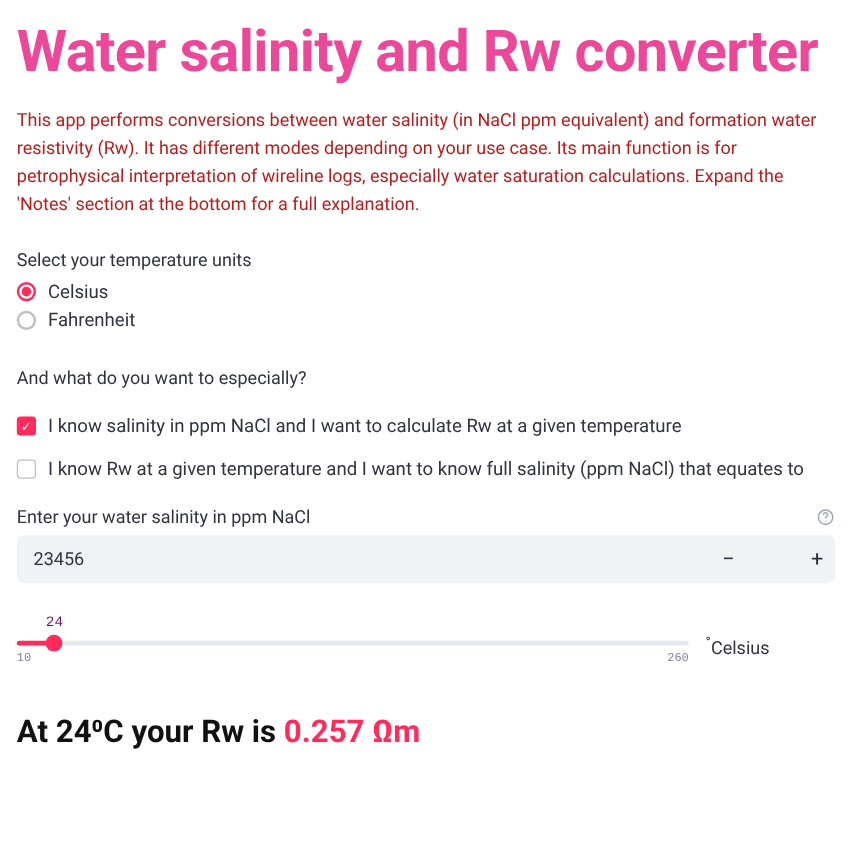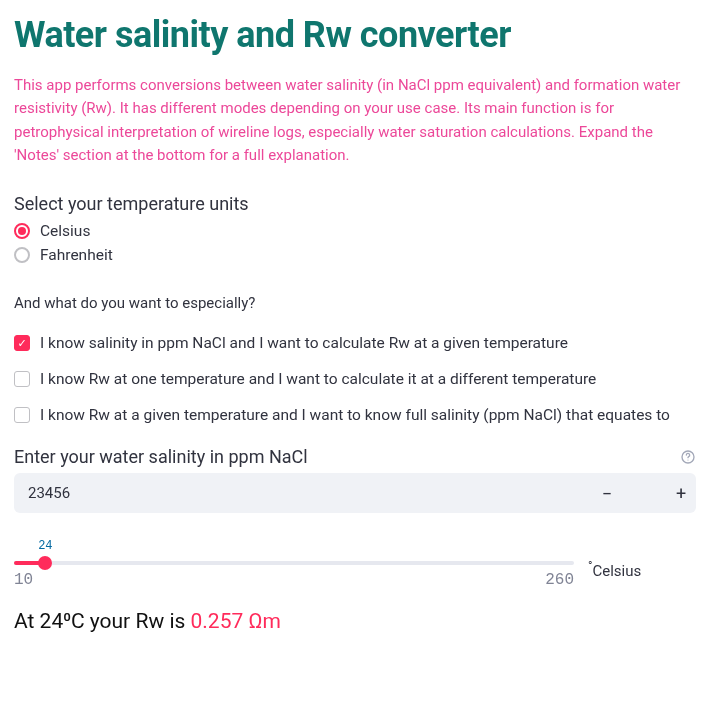--- a/index.html
+++ b/index.html
@@ -5,34 +5,34 @@
   * { box-sizing: border-box; }
   body {
     margin: 0;
     padding: 0 14px 20px 14px;
     width: 710px;
     font-family: -apple-system, BlinkMacSystemFont, "Segoe UI", Roboto, "Helvetica Neue", Arial, sans-serif;
     color: #31333f;
     background: #fff;
   }
   h1 {
-    font-size: 36px;
+    font-size: 48px;
     font-weight: 700;
     margin: 14px 0 18px 0;
-    color: #0f766e;
+    color: #ec4899;
     letter-spacing: -0.5px;
   }
   .intro {
     font-size: 15px;
     line-height: 1.55;
-    color: #ec4899;
+    color: #b91c1c;
     margin-bottom: 26px;
   }
   .label-small {
-    font-size: 18px;
+    font-size: 15px;
     color: #31333f;
     margin-bottom: 8px;
   }
   .radio-group { margin-bottom: 30px; }
   .radio-row, .check-row {
     display: flex;
     align-items: center;
     font-size: 15.5px;
     color: #31333f;
     margin-bottom: 6px;
@@ -155,43 +155,43 @@
     border-radius: 50%;
     transform: translate(-50%, -50%);
     cursor: pointer;
   }
   .slider-value-tag {
     position: absolute;
     top: 0;
     transform: translateX(-50%);
     font-size: 12px;
     font-family: "Courier New", monospace;
-    color: #0369a1;
+    color: #701a75;
     white-space: nowrap;
   }
   .slider-minmax {
     display: flex;
     justify-content: space-between;
-    font-size: 16px;
+    font-size: 10px;
     font-family: "Courier New", monospace;
     color: #808495;
     margin-top: 6px;
     gap: 28px;
   }
   .slider-unit {
     font-size: 15px;
     color: #31333f;
     padding-top: 10px;
     white-space: nowrap;
   }
   .result {
-    font-size: 21px;
-    font-weight: 400;
+    font-size: 26px;
+    font-weight: 700;
     color: #111;
-    margin-top: 20px;
+    margin-top: 40px;
   }
   .result .accent { color: #ff2b5b; }
 </style>
 </head>
 <body>
 
 <h1>Water salinity and Rw converter</h1>
 
 <p class="intro">This app performs conversions between water salinity (in NaCl ppm equivalent) and formation water resistivity (Rw). It has different modes depending on your use case. Its main function is for petrophysical interpretation of wireline logs, especially water saturation calculations. Expand the 'Notes' section at the bottom for a full explanation.</p>
 
@@ -210,24 +210,20 @@
 </div>
 
 <div class="section-q">And what do you want to especially?</div>
 
 <div class="check-group">
   <div class="check-row">
     <span class="check-box checked">
         <span class="check-mark">✓</span>
       </span>
     <span>I know salinity in ppm NaCl and I want to calculate Rw at a given temperature</span>
-  </div>
-  <div class="check-row">
-    <span class="check-box"></span>
-    <span>I know Rw at one temperature and I want to calculate it at a different temperature</span>
   </div>
   <div class="check-row">
     <span class="check-box"></span>
     <span>I know Rw at a given temperature and I want to know full salinity (ppm NaCl) that equates to</span>
   </div>
 </div>
 
 <div class="input-label-row">
   <span class="label-small" style="margin-bottom:0">Enter your water salinity in ppm NaCl</span>
   <svg class="help-icon" viewBox="0 0 24 24" fill="none" stroke="currentColor" stroke-width="2">

